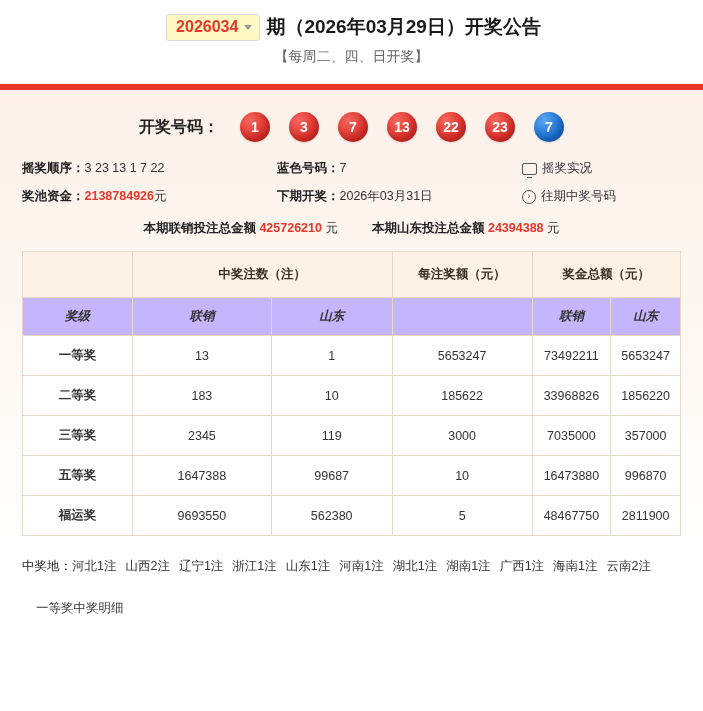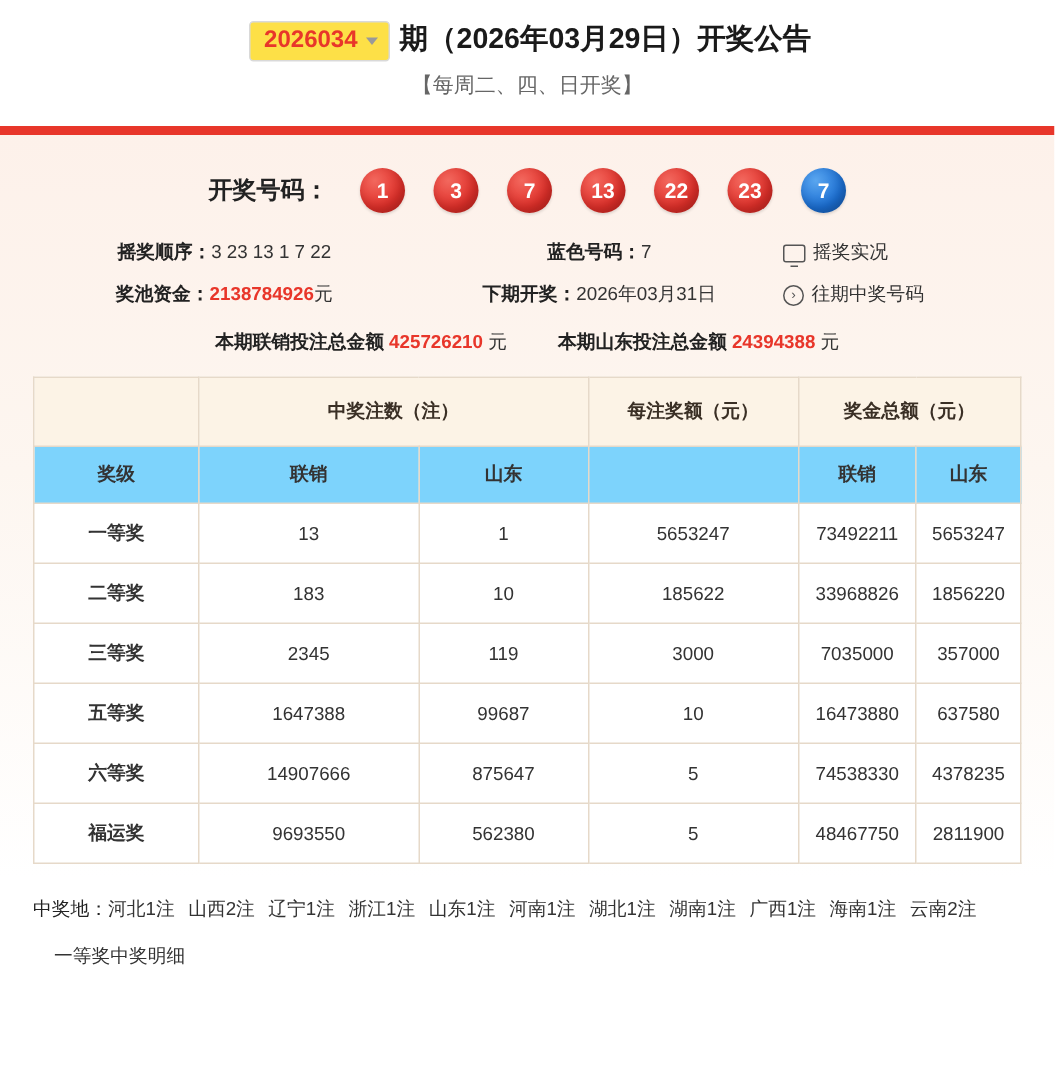--- a/index.html
+++ b/index.html
@@ -26,21 +26,21 @@
     justify-content: center;
     gap: 2px;
     line-height: 1.4;
   }
   .period-select {
     display: inline-flex;
     align-items: center;
     gap: 6px;
     border: 1px solid #d9d9d9;
     border-radius: 3px;
-    background: #fde047;
+    background: #fef9c3;
     color: #e8362a;
     font-size: 16px;
     font-weight: bold;
     padding: 2px 7px 2px 9px;
     margin: 0 4px;
     height: 27px;
   }
   .chev {
     width: 0; height: 0;
     border-left: 4px solid transparent;
@@ -97,21 +97,20 @@
 
   
   .info {
     font-size: 12.5px;
     color: #333;
   }
   .info-row {
     display: flex;
     align-items: center;
     margin-bottom: 11px;
-    text-align: center;
   }
   .col1 { width: 255px; }
   .col2 { width: 245px; }
   .col3 { flex: 1; display: flex; align-items: center; gap: 5px; color: #333; }
   .lbl { font-weight: bold; color: #222; }
   .val { color: #333; }
   .val.red { color: #e8362a; font-weight: bold; }
   .unit { color: #333; font-weight: normal; }
 
   .mon-icon {
@@ -163,38 +162,39 @@
     padding: 11px 2px;
     color: #333;
   }
   table.prize thead th {
     background: #fcf3e6;
     font-weight: bold;
     color: #3a2f25;
     padding: 14px 2px;
   }
   table.prize tr.sub th {
-    background: #7dd3fc;
+    background: #c4b5fd;
     font-weight: bold;
     color: #333;
     padding: 10px 2px;
+    font-style: italic;
   }
   table.prize td.level { font-weight: bold; color: #333; }
 
   
   .footer {
     padding: 12px 22px 4px 22px;
     font-size: 12.5px;
     color: #333;
   }
   .footer .lbl { font-weight: normal; }
   .footer .places span { margin-right: 9px; }
   .detail-link {
     display: block;
-    margin-top: 14px;
+    margin-top: 25px;
     padding-left: 14px;
     color: #333;
     font-size: 12.5px;
   }
 </style>
 </head>
 <body>
 
 <div class="page">
 
@@ -307,29 +307,21 @@
           <td>3000</td>
           <td>7035000</td>
           <td>357000</td>
         </tr>
         <tr>
           <td class="level">五等奖</td>
           <td>1647388</td>
           <td>99687</td>
           <td>10</td>
           <td>16473880</td>
-          <td>637580</td>
-        </tr>
-        <tr>
-          <td class="level">六等奖</td>
-          <td>14907666</td>
-          <td>875647</td>
-          <td>5</td>
-          <td>74538330</td>
-          <td>4378235</td>
+          <td>996870</td>
         </tr>
         <tr>
           <td class="level">福运奖</td>
           <td>9693550</td>
           <td>562380</td>
           <td>5</td>
           <td>48467750</td>
           <td>2811900</td>
         </tr>
       </tbody>

